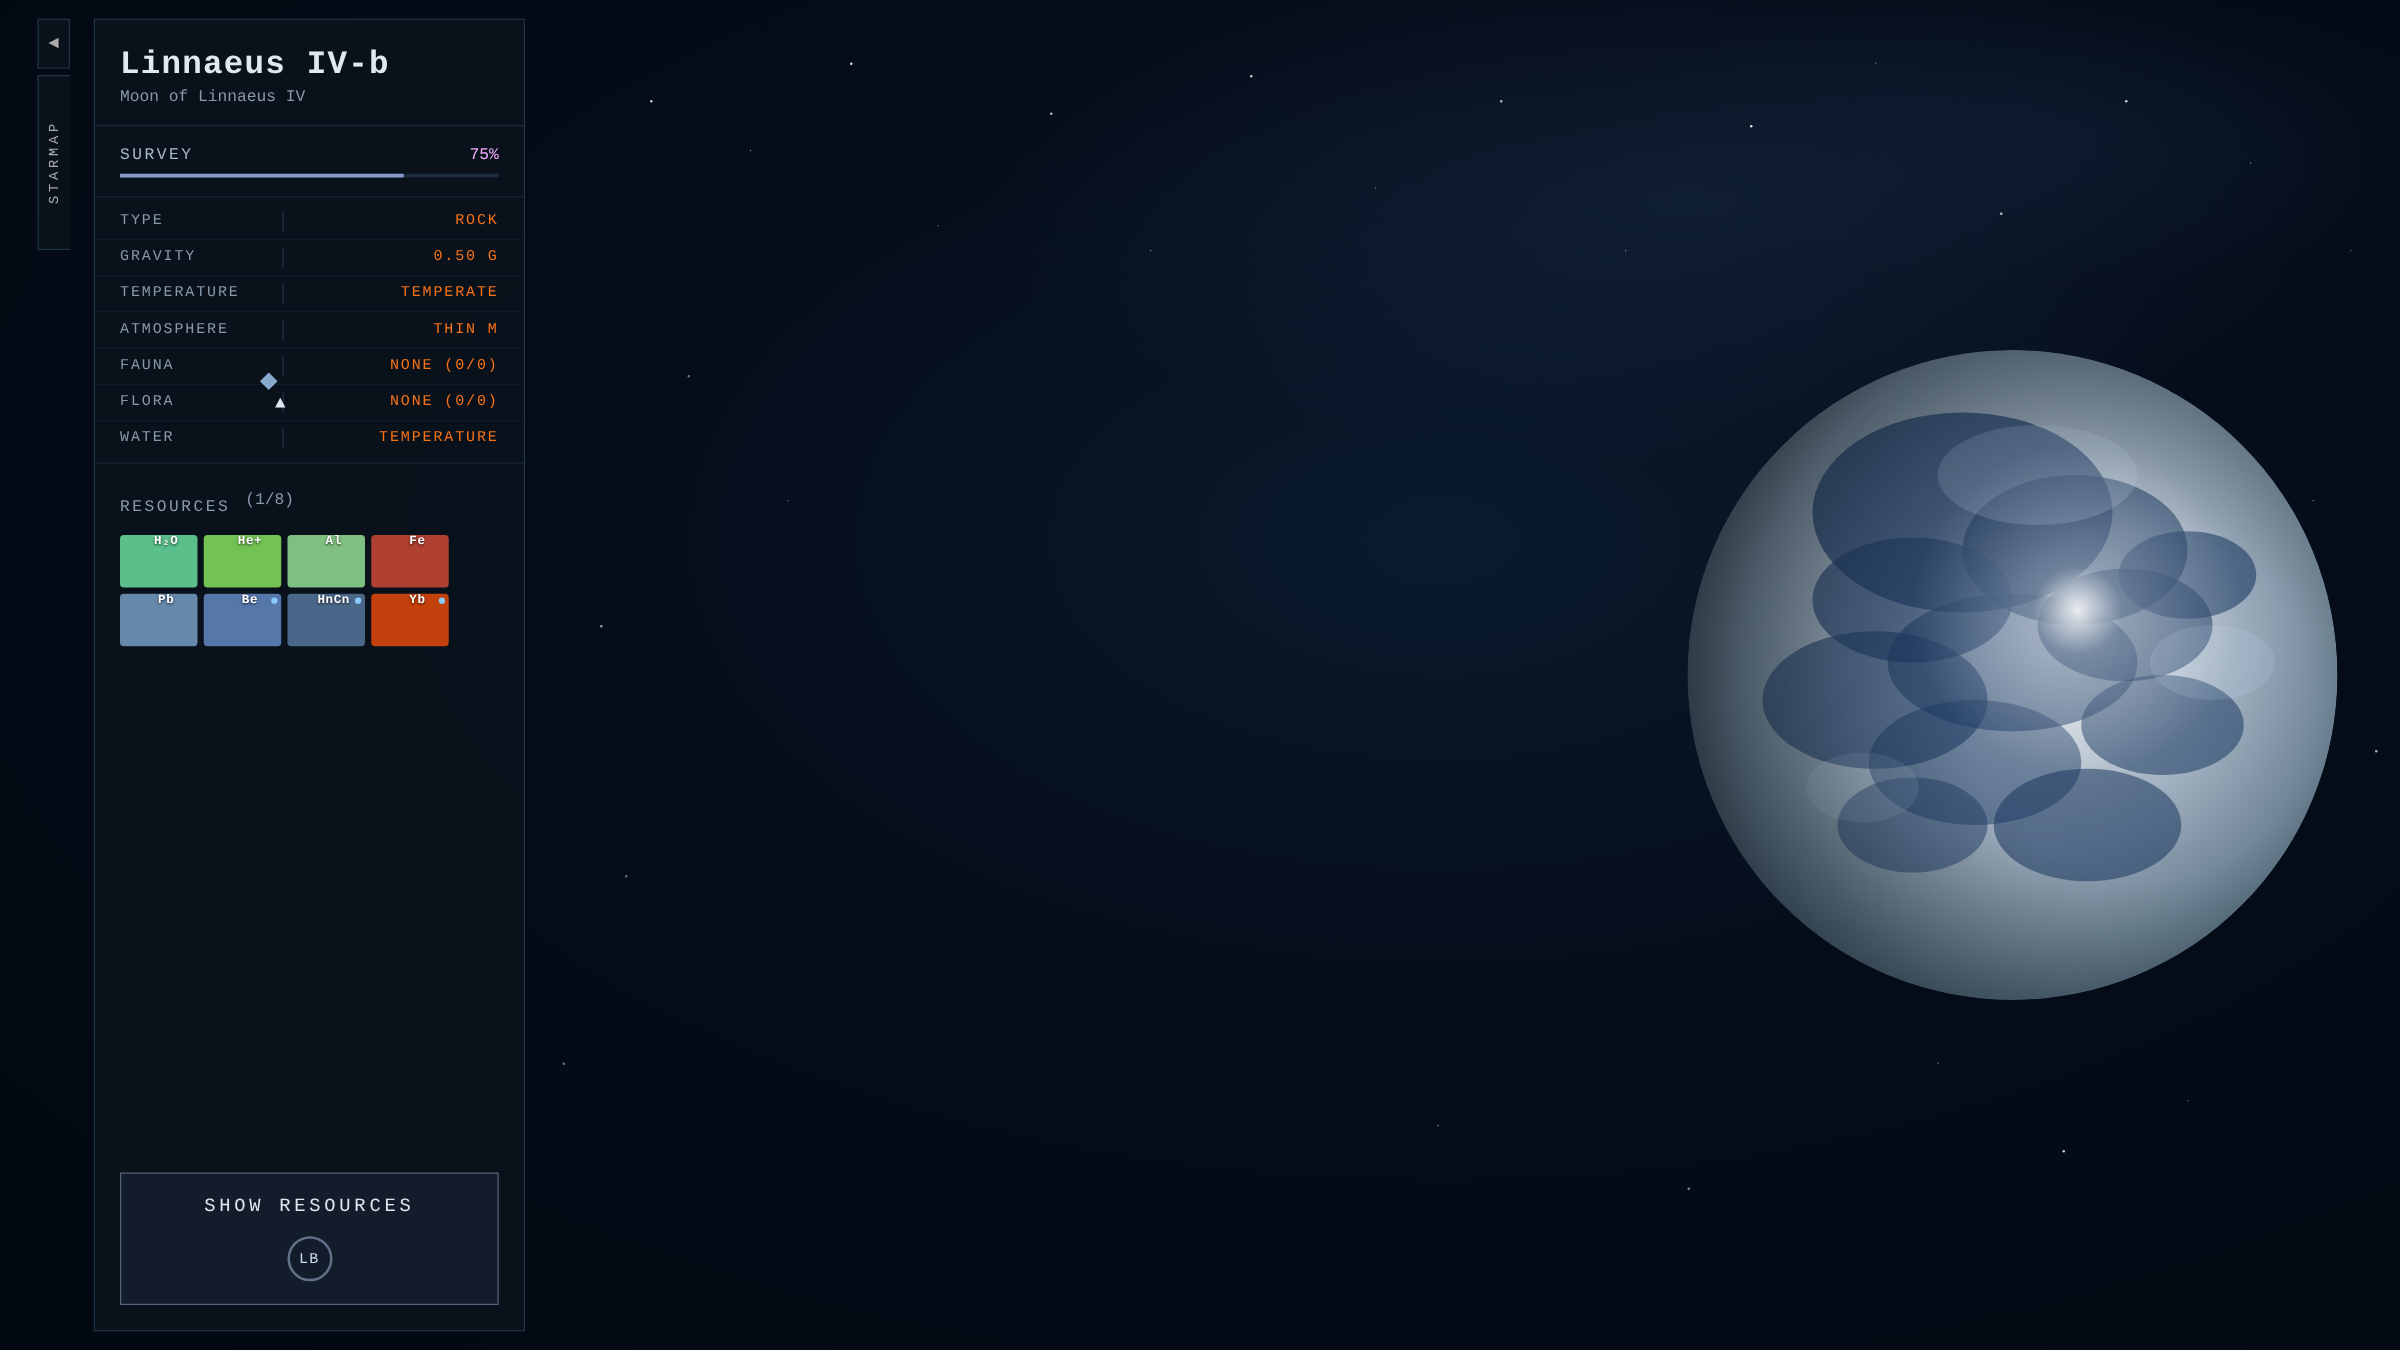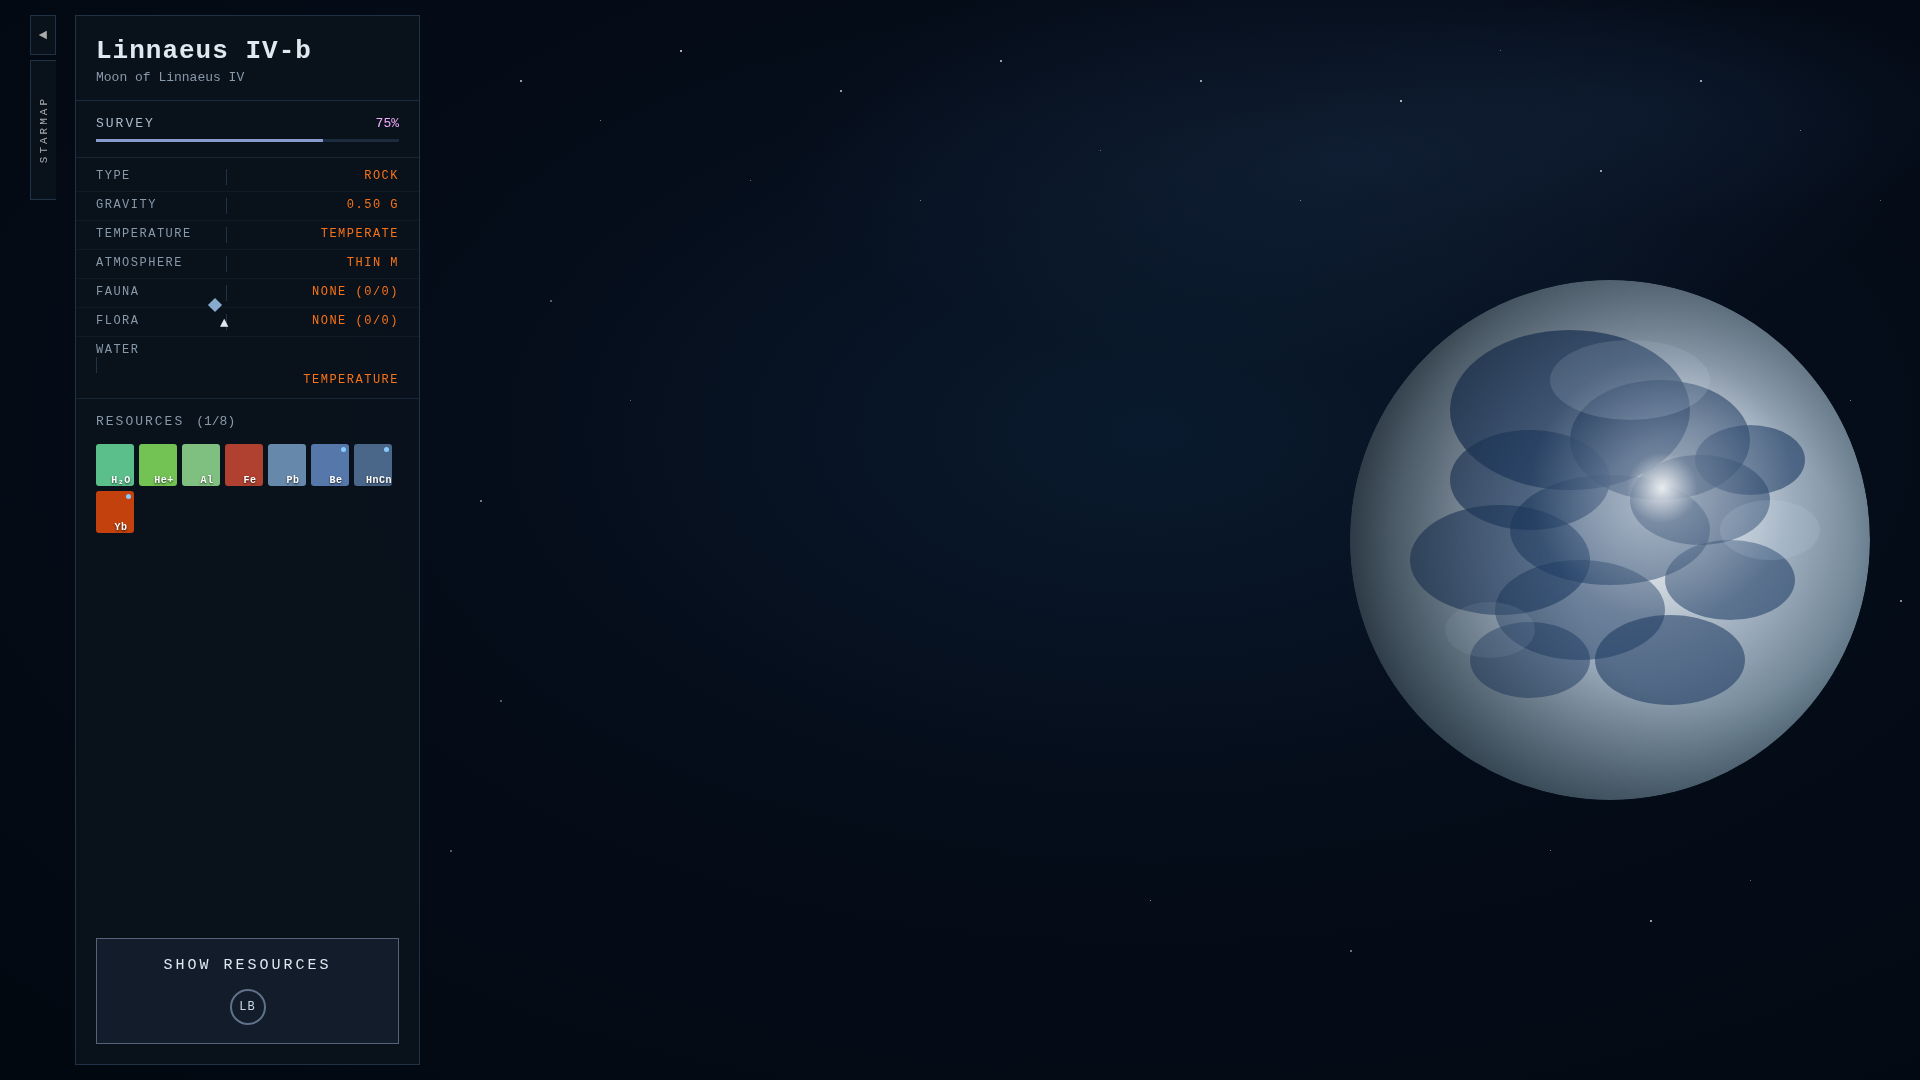--- a/index.html
+++ b/index.html
@@ -163,21 +163,20 @@
     }
 
     .stat-row {
       display: flex;
       padding: 6px 20px;
       border-bottom: 1px solid rgba(100,150,200,0.08);
     }
 
     .stat-row:last-child {
       border-bottom: none;
-      flex-direction: column;
     }
 
     .stat-label {
       font-size: 12px;
       color: #8899aa;
       letter-spacing: 1.5px;
       width: 130px;
       flex-shrink: 0;
     }
 
@@ -206,40 +205,41 @@
       display: flex;
       align-items: center;
       gap: 12px;
       margin-bottom: 15px;
     }
 
     .resources-label {
       font-size: 13px;
       color: #8899aa;
       letter-spacing: 2px;
+      margin-top: 12px;
     }
 
     .resources-count {
       font-size: 13px;
       color: #8899aa;
     }
 
     .resources-grid {
       display: flex;
       flex-wrap: wrap;
       gap: 5px;
     }
 
     .resource-badge {
-      width: 38px;
+      width: 62px;
       height: 42px;
       display: flex;
       flex-direction: column;
       align-items: center;
-      justify-content: flex-end;
+      justify-content: flex-start;
       border-radius: 3px;
       font-size: 10px;
       font-weight: bold;
       letter-spacing: 0.5px;
       position: relative;
       padding-left: 12px;
     }
 
     .resource-badge .res-label {
       color: #fff;

